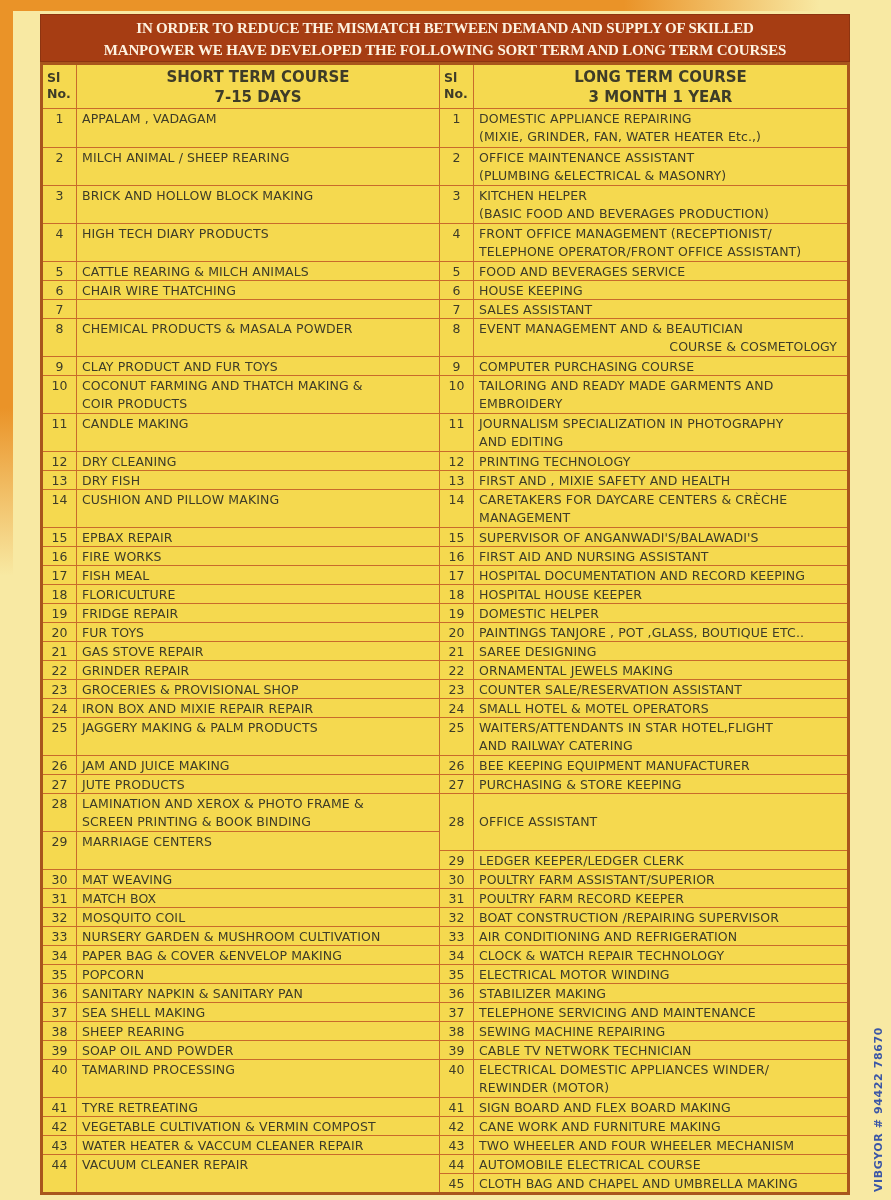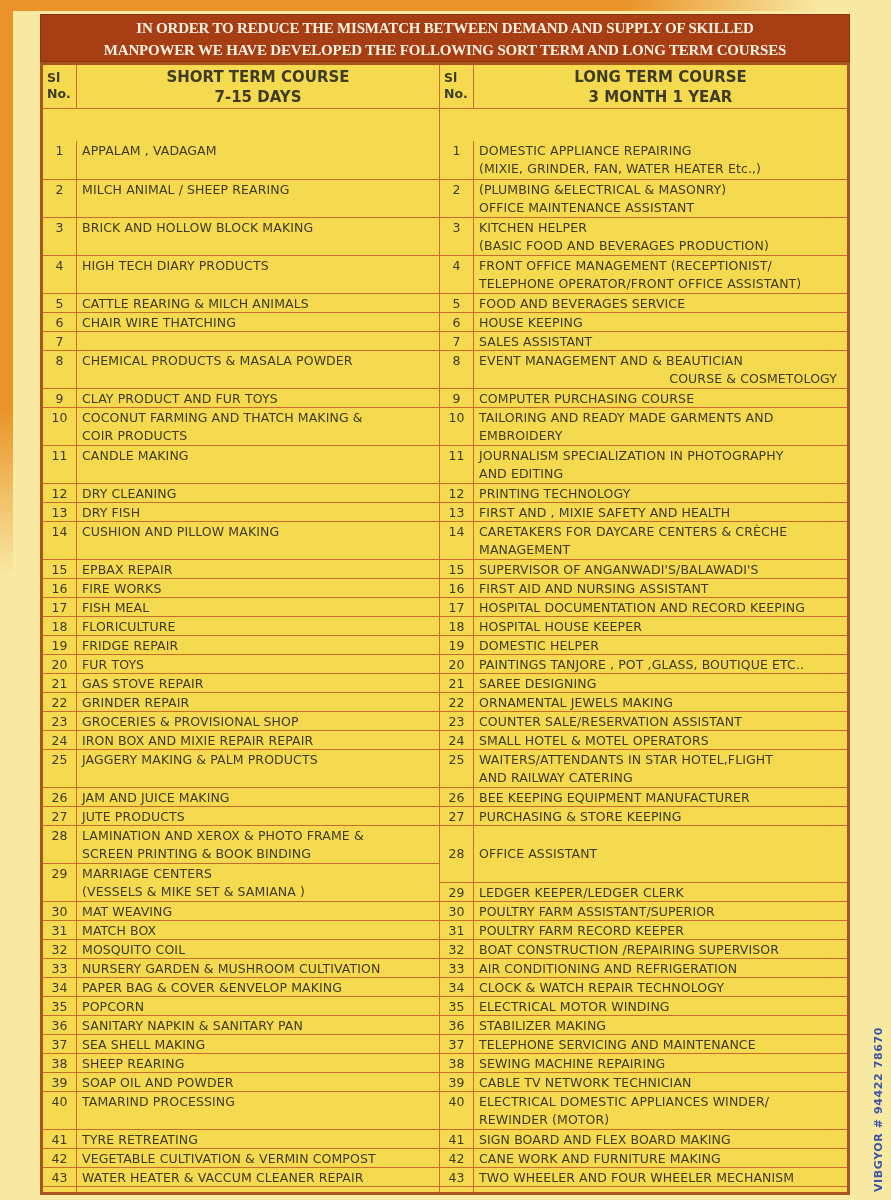--- a/index.html
+++ b/index.html
@@ -42,21 +42,21 @@
     padding-top:2px;
     letter-spacing:-0.2px;
     white-space:nowrap;
   }
   .tables{
     position:absolute;top:62px;left:40px;width:810px;height:1133px;
     display:flex;align-items:stretch;
     border:3px solid var(--border-dark);
     background:var(--cell-yellow);
   }
-  .ctable{display:flex;flex-direction:column;gap:32px;}
+  .ctable{display:flex;flex-direction:column;}
   .ctable.left{width:397px;border-right:1px solid var(--line);}
   .ctable.right{flex:1;}
   .thead{
     display:flex;height:44px;flex:none;
     border-bottom:1px solid var(--line);
     font-weight:bold;
   }
   .sl-h{
     width:34px;flex:none;border-right:1px solid var(--line);
     font-size:12.5px;line-height:16px;padding:5px 0 0 4px;
@@ -284,21 +284,20 @@
           <div class="sl">28</div>
           <div class="course">
             <div>LAMINATION AND XEROX &amp; PHOTO FRAME &amp;</div>
             <div>SCREEN PRINTING &amp; BOOK BINDING</div>
           </div>
         </div>
         <div class="row h2">
           <div class="sl">29</div>
           <div class="course">
             <div>MARRIAGE CENTERS</div>
-            <div>(VESSELS &amp; MIKE SET &amp; SAMIANA )</div>
           </div>
         </div>
         <div class="row h1">
           <div class="sl">30</div>
           <div class="course">
             <div>MAT WEAVING</div>
           </div>
         </div>
         <div class="row h1">
           <div class="sl">31</div>
@@ -402,22 +401,22 @@
         <div class="row h2">
           <div class="sl">1</div>
           <div class="course">
             <div>DOMESTIC APPLIANCE REPAIRING</div>
             <div>(MIXIE, GRINDER, FAN, WATER HEATER Etc.,)</div>
           </div>
         </div>
         <div class="row h2">
           <div class="sl">2</div>
           <div class="course">
+            <div>OFFICE MAINTENANCE ASSISTANT</div>
             <div>(PLUMBING &amp;ELECTRICAL &amp; MASONRY)</div>
-            <div>OFFICE MAINTENANCE ASSISTANT</div>
           </div>
         </div>
         <div class="row h2">
           <div class="sl">3</div>
           <div class="course">
             <div>KITCHEN HELPER</div>
             <div>(BASIC FOOD AND BEVERAGES PRODUCTION)</div>
           </div>
         </div>
         <div class="row h2">

